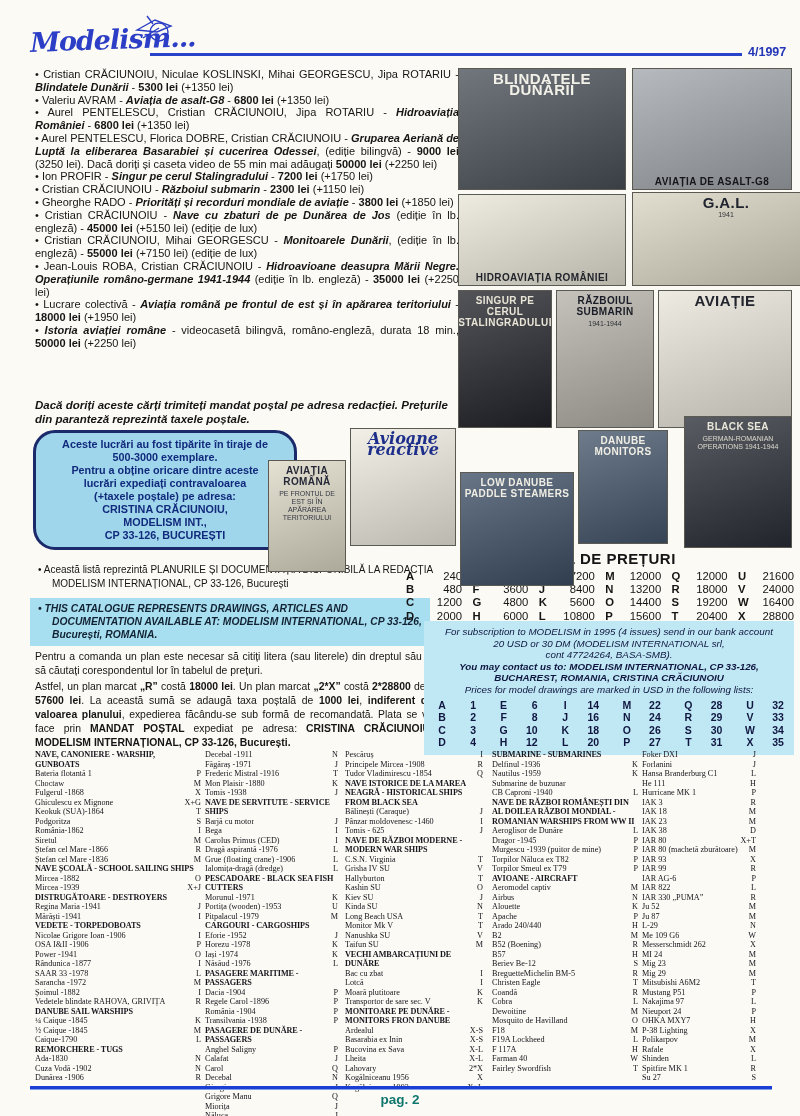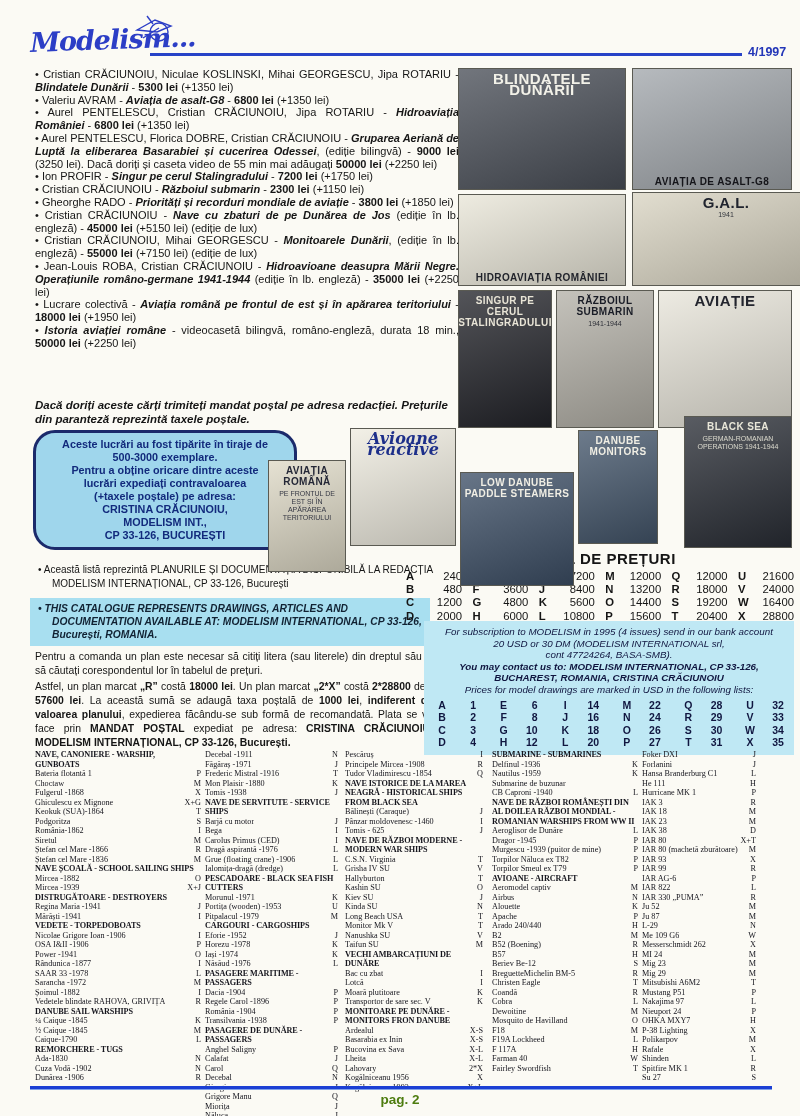--- a/index.html
+++ b/index.html
@@ -55,36 +55,36 @@
   .cover-t0{left:458px;top:68px;width:168px;height:122px;}
   .cover-t1{left:632px;top:68px;width:160px;height:122px;}
   .cover-t2{left:458px;top:194px;width:168px;height:92px;}
   .cover-t3{left:632px;top:192px;width:188px;height:94px;}
   .cover-t4{left:458px;top:290px;width:94px;height:138px;}
   .cover-t5{left:556px;top:290px;width:98px;height:138px;}
   .cover-t6{left:658px;top:290px;width:134px;height:138px;}
   .cover-m0{left:268px;top:432px;width:78px;height:112px;margin-top:28px;}
   .cover-m1{left:350px;top:428px;width:106px;height:118px;}
   .cover-m2{left:460px;top:430px;width:114px;height:114px;margin-top:42px;}
-  .cover-m3{left:578px;top:430px;width:80px;height:114px;}
+  .cover-m3{left:578px;top:430px;width:90px;height:114px;}
   .cover-m4{left:684px;top:416px;width:108px;height:132px;}
   
   .catalog{position:absolute;left:0;top:750px;width:800px;height:336px;
         font-family:"Liberation Serif",serif;font-size:8.2px;line-height:9.5px;color:#15151d;}
   .cat-col{position:absolute;top:0;}
   .col0{left:35px;width:166px;} .col1{left:205px;width:133px;} .col2{left:345px;width:138px;}
   .col3{left:492px;width:146px;} .col4{left:642px;width:114px;}
   .cat-h{font-weight:bold;letter-spacing:-.1px;}
   .cat-row{display:flex;justify-content:space-between;}
   .cn{white-space:nowrap;overflow:hidden;}
   .cc{text-align:right;padding-left:3px;}
   
   .fline{position:absolute;left:30px;top:1086px;width:742px;height:3px;background:#1b3fd4;border-bottom:1px solid #7fa0e8;}
   .pageno{position:absolute;left:0;top:1092px;width:800px;text-align:center;
-        color:#4d7c0f;font-weight:bold;font-size:13.5px;}
+        color:#0f766e;font-weight:bold;font-size:13.5px;}
 </style>
 </head>
 <body>
 
 <div class="page">
 
   <div class="logo">Modelism...</div>
   <svg class="stamp" width="42" height="40" viewBox="0 0 42 40">
     <g fill="none" stroke="#2c3ec6" stroke-width="1.4">
       <circle cx="26" cy="22" r="9"></circle>

